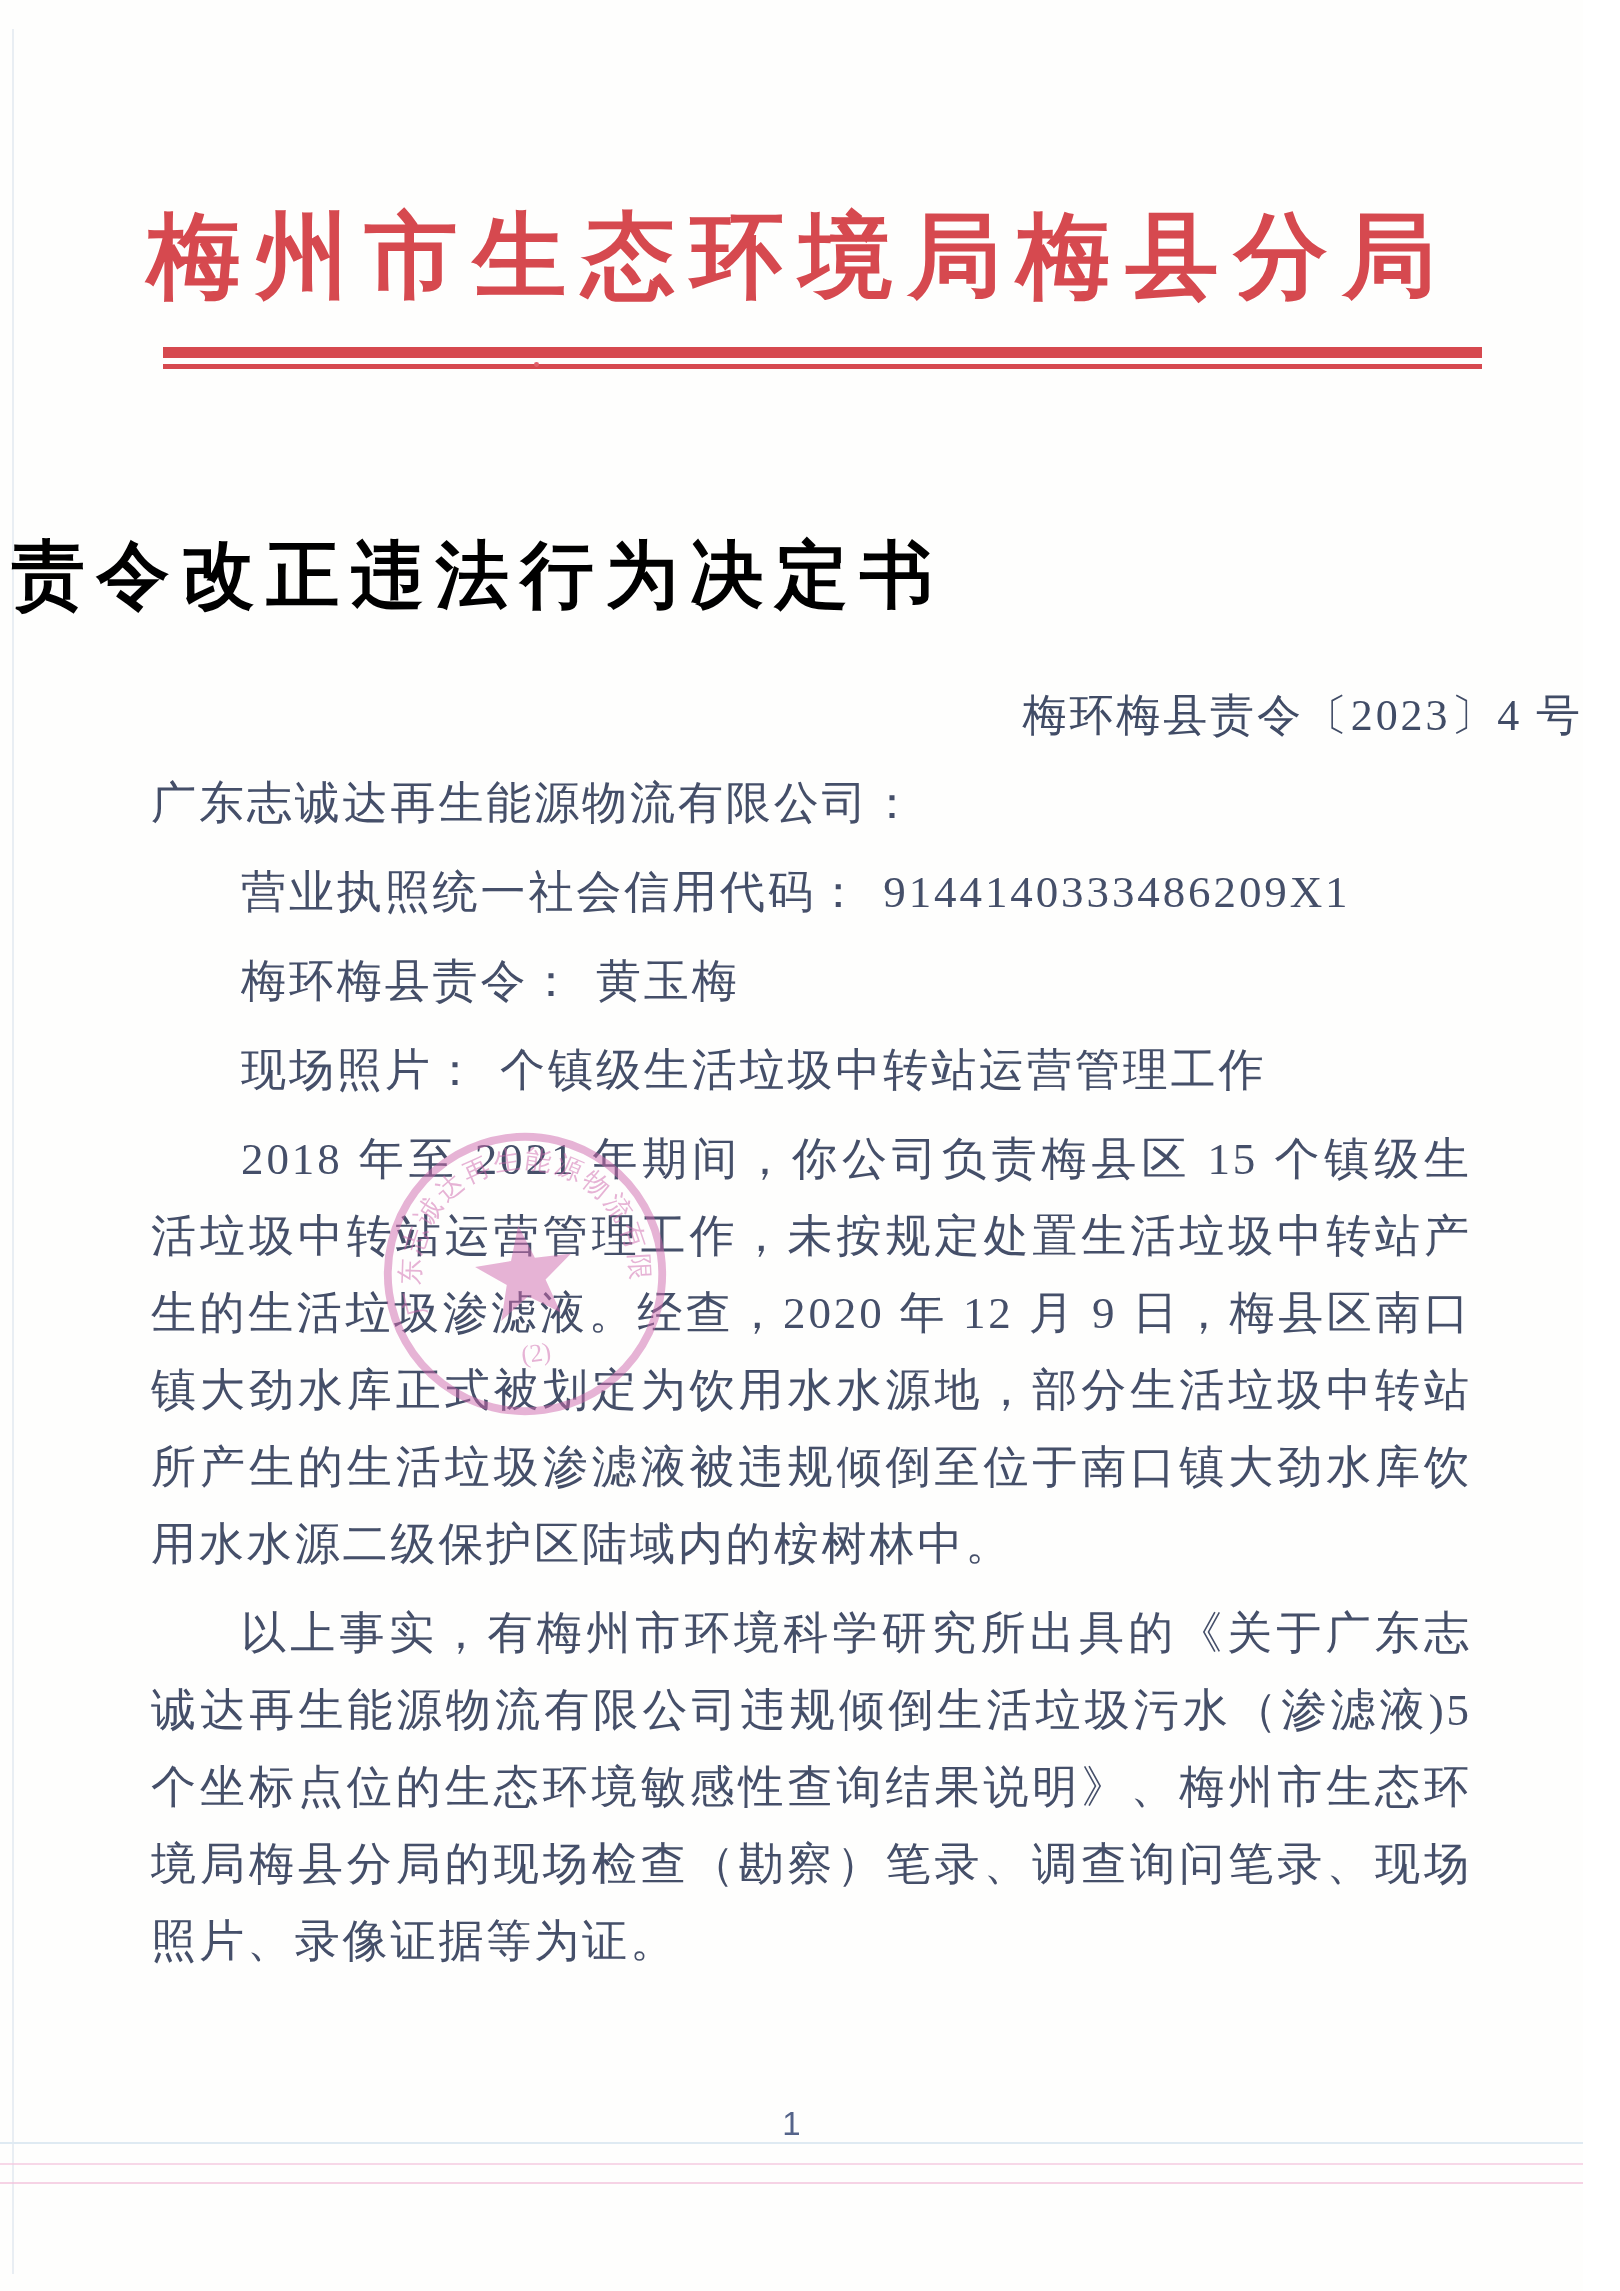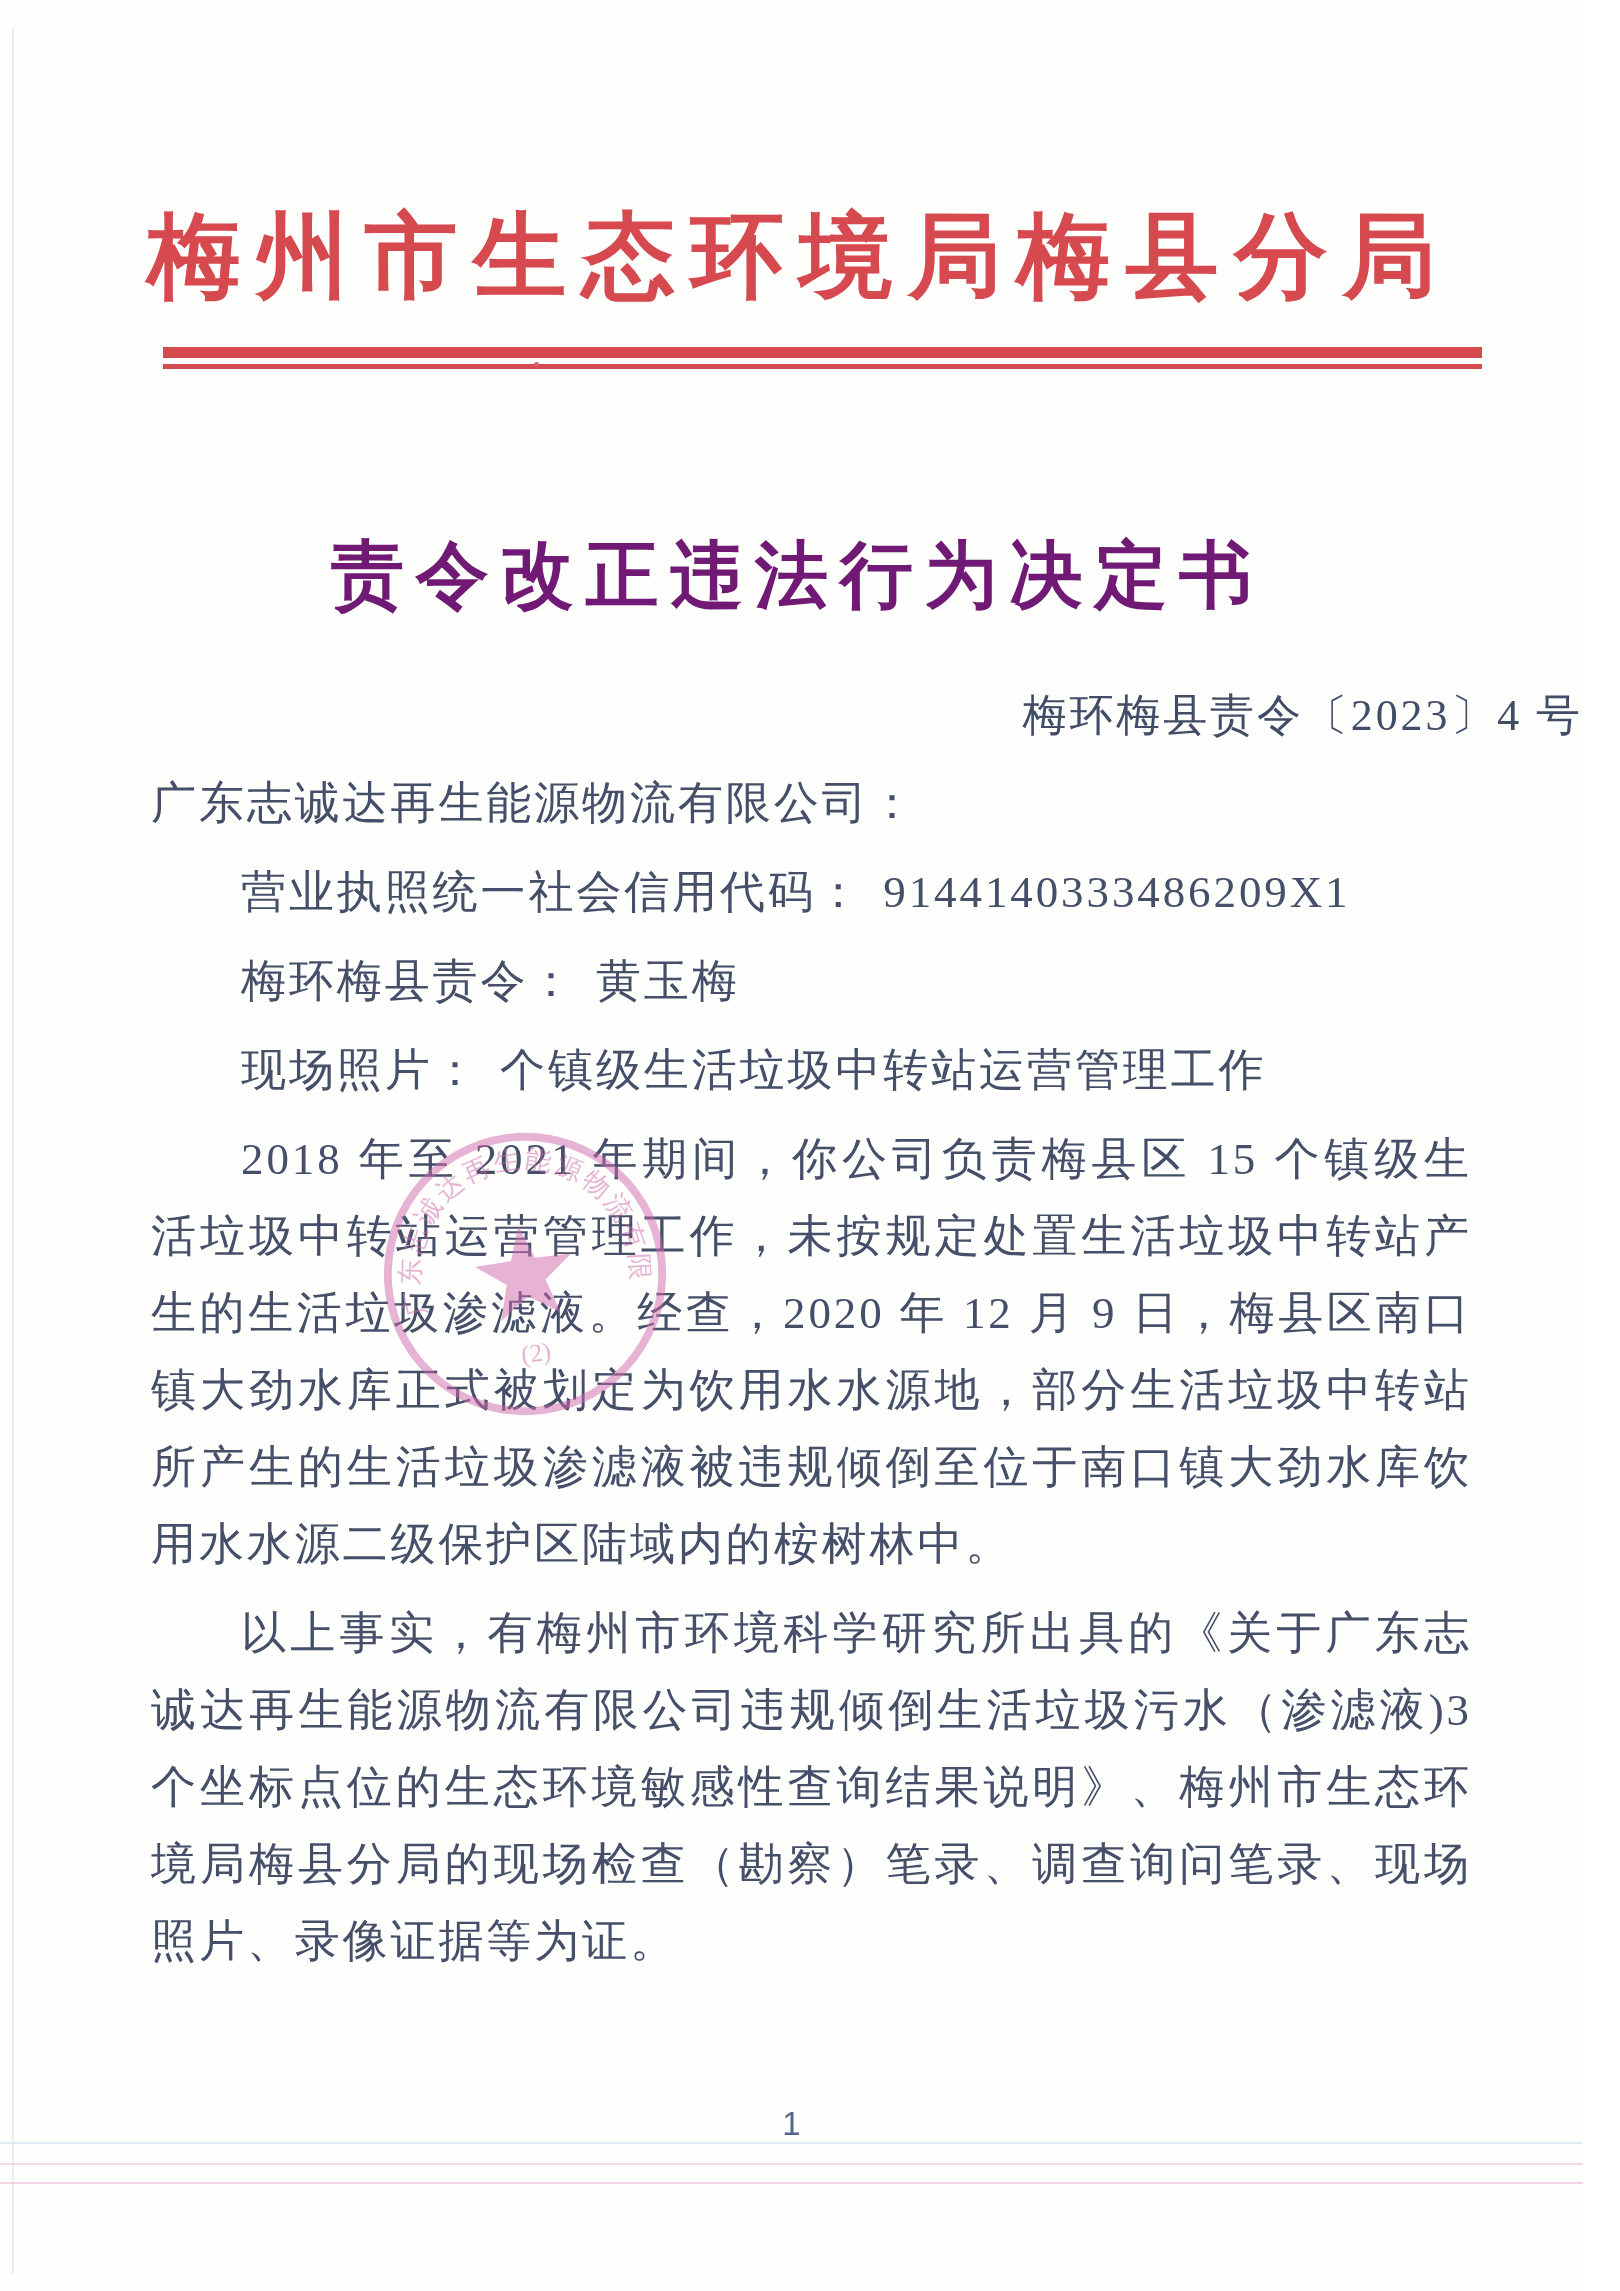--- a/index.html
+++ b/index.html
@@ -29,24 +29,24 @@
     position:absolute; left:163px; top:347px; width:1319px; height:10.8px;
     background:#d6494f;
   }
   .rule-thin {
     position:absolute; left:163px; top:364px; width:1319px; height:4.9px;
     background:#d6494f;
   }
   
   .doc-title {
     position:absolute; top:527px; left:0; width:100%;
-    text-align:center;
+    text-align:left;
     font-size:73px; font-weight:bold;
     letter-spacing:11.8px; text-indent:11.8px;
-    color:#701a75;
+    color:#000000;
   }
   .doc-number {
     position:absolute; top:686px; left:0; width:100%;
     text-align:right;
     font-size:44px;
     letter-spacing:2.9px;
     color:#414c66;
   }
   
   .body {
@@ -112,21 +112,21 @@
 
     <p class="indent"><span>营业执照统一社会信用代码：</span><span class="label-gap">9144140333486209X1</span></p>
 
     <p class="indent"><span>梅环梅县责令：</span><span class="label-gap">黄玉梅</span></p>
 
     <p class="indent"><span>现场照片：</span><span class="label-gap">个镇级生活垃圾中转站运营管理工作</span></p>
 
 
     <p class="indent">2018 年至 2021 年期间，你公司负责梅县区 15 个镇级生活垃圾中转站运营管理工作，未按规定处置生活垃圾中转站产生的生活垃圾渗滤液。经查，2020 年 12 月 9 日，梅县区南口镇大劲水库正式被划定为饮用水水源地，部分生活垃圾中转站所产生的生活垃圾渗滤液被违规倾倒至位于南口镇大劲水库饮用水水源二级保护区陆域内的桉树林中。</p>
 
-    <p class="indent">以上事实，有梅州市环境科学研究所出具的《关于广东志诚达再生能源物流有限公司违规倾倒生活垃圾污水（渗滤液)3 个坐标点位的生态环境敏感性查询结果说明》、梅州市生态环境局梅县分局的现场检查（勘察）笔录、调查询问笔录、现场照片、录像证据等为证。</p>
+    <p class="indent">以上事实，有梅州市环境科学研究所出具的《关于广东志诚达再生能源物流有限公司违规倾倒生活垃圾污水（渗滤液)5 个坐标点位的生态环境敏感性查询结果说明》、梅州市生态环境局梅县分局的现场检查（勘察）笔录、调查询问笔录、现场照片、录像证据等为证。</p>
 
   </div>
 
   <svg class="stamp" viewBox="0 0 300 300">
     <circle cx="150" cy="150" r="140" fill="none" stroke="#cf6aae" stroke-width="8"></circle>
     <polygon fill="#cf6aae" points="150,100 162.3,135 199.5,135.9 170,158.5 180.6,194.1 150,173 119.4,194.1 130,158.5 100.5,135.9 137.7,135"></polygon>
     <defs>
       <path id="seal-arc" d="M 45.2,176.1 A 108 108 0 1 1 254.8,176.1" fill="none"></path>
     </defs>
     <text font-size="27" fill="#cf6aae" letter-spacing="3" font-family="Liberation Serif, serif">

